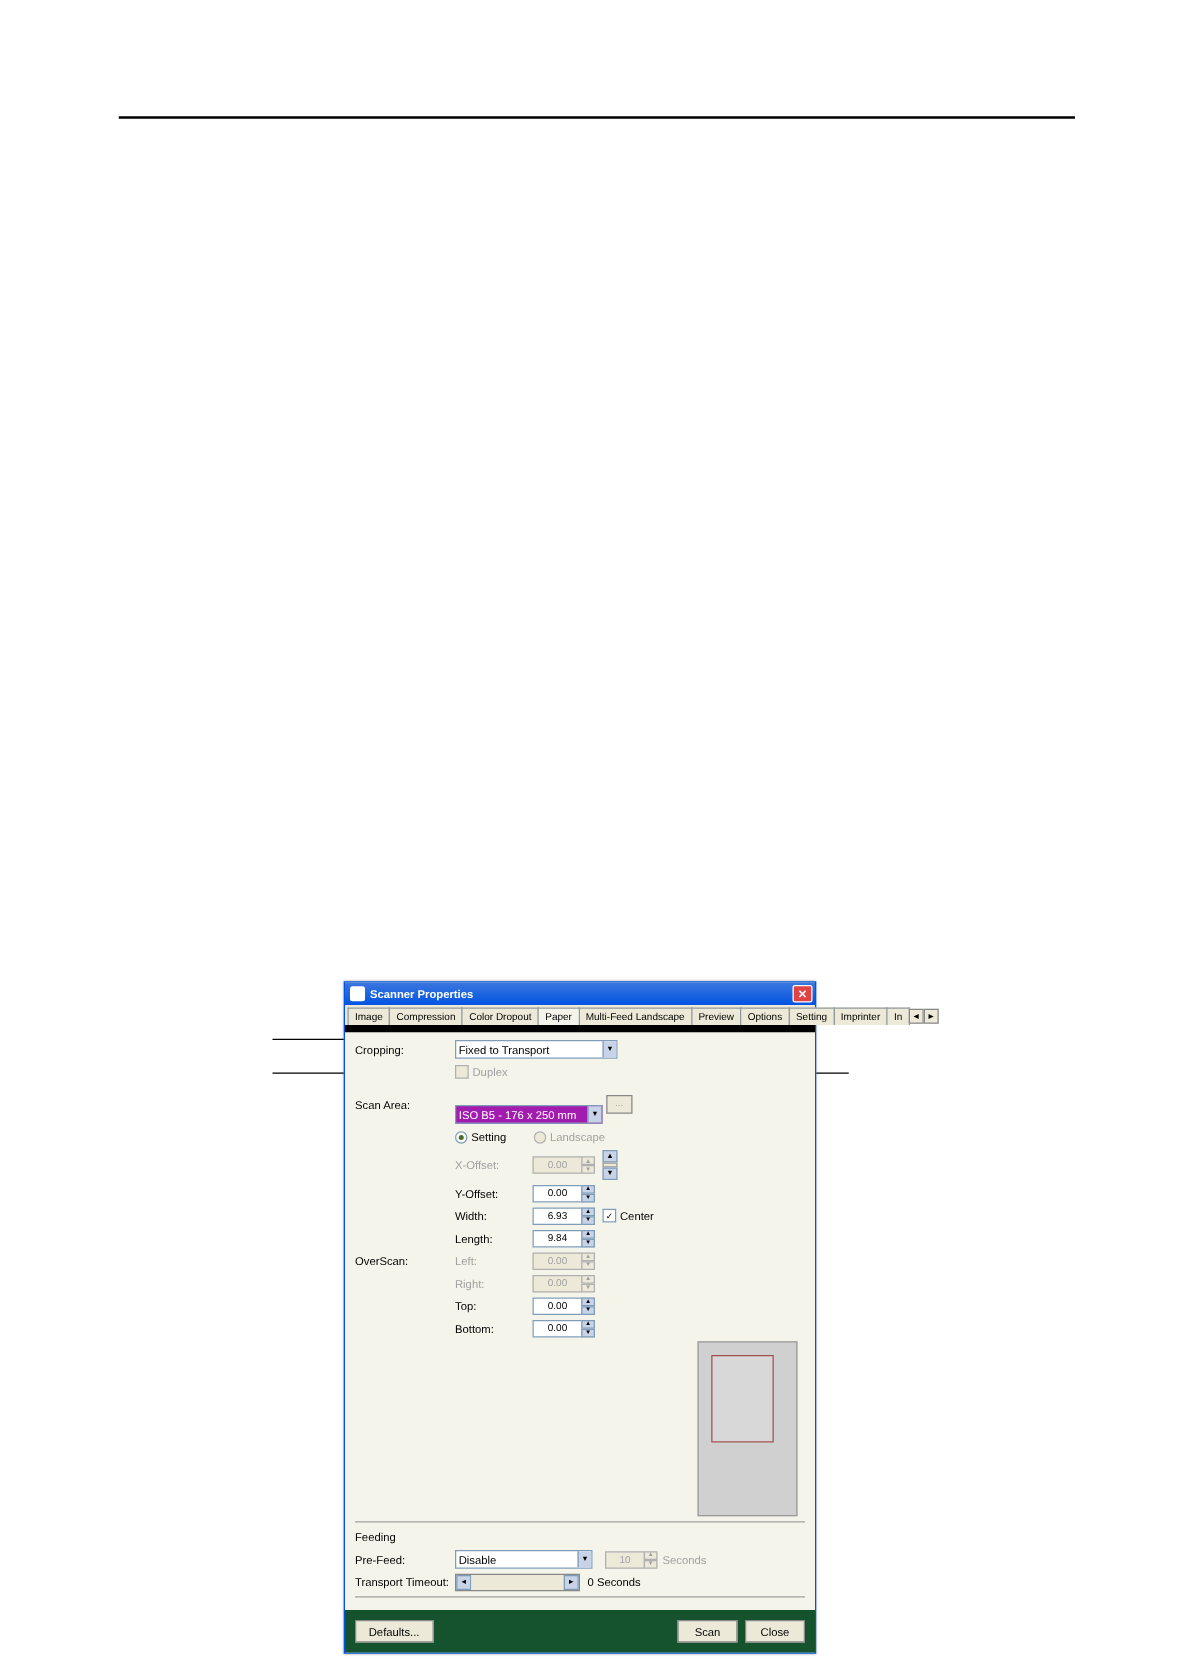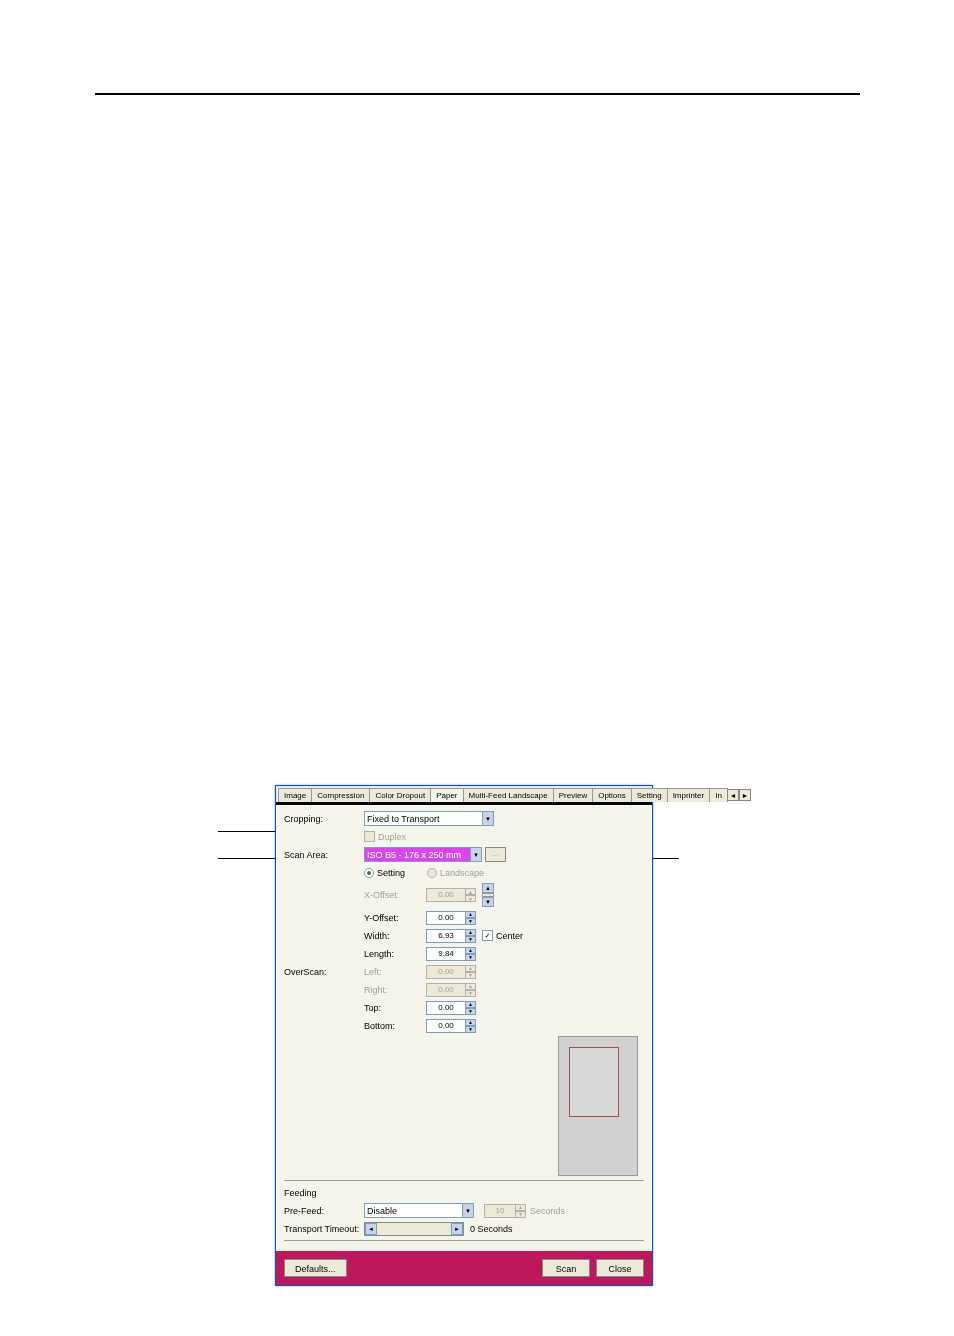--- a/index.html
+++ b/index.html
@@ -32,35 +32,35 @@
   color: #fff;
   display: flex;
   align-items: center;
   justify-content: center;
   font-weight: bold;
   border: 1px solid #fff;
   border-radius: 2px;
   font-size: 9px;
 }
 
-.tabs { display: flex; background: #ece9d8; padding: 2px 2px 0 2px; align-items: center; border-bottom: 3px solid #000000; font-size: 8px; }
+.tabs { display: flex; background: #ece9d8; padding: 2px 2px 0 2px; align-items: center; border-bottom: 6px solid #000000; font-size: 8px; }
 .tab { padding: 2px 5px; border: 1px solid #919b9c; border-bottom: none; background: #ece9d8; margin-right: -1px; white-space: nowrap; }
 .tab.active { background: #f5f4ea; position: relative; top: 0; }
 .tab-scroll { display: flex; margin-left: auto; }
 .tab-scroll span { width: 12px; height: 12px; border: 1px solid #888; background: #ece9d8; display: flex; align-items: center; justify-content: center; font-size: 7px; }
 
 .panel { background: #f5f4ea; padding: 6px 8px; }
 
 .row { display: flex; align-items: center; margin-bottom: 3px; min-height: 15px; }
 .label { width: 80px; color: #000; font-size: 9px; }
 .sublabel { width: 62px; font-size: 9px; padding-left: 0; }
 .sublabel.disabled { color: #a0a0a0; }
 
 .select { border: 1px solid #7f9db9; background: #fff; height: 15px; font-size: 9px; padding: 0 2px; display: flex; align-items: center; justify-content: space-between; }
-.select.selected { background: #d946ef; color: #fff; }
+.select.selected { background: #a21caf; color: #fff; margin-top: 16px; }
 .select .arrow { width: 11px; height: 13px; background: #c8d3e8; border-left: 1px solid #7f9db9; display: flex; align-items: center; justify-content: center; color: #000; font-size: 6px; margin-right: -2px; }
 
 .checkbox { width: 11px; height: 11px; border: 1px solid #7f9db9; background: #fff; display: inline-flex; align-items: center; justify-content: center; margin-right: 3px; font-size: 7px; }
 .checkbox.disabled { background: #ece9d8; border-color: #b0b0b0; }
 .radio { width: 10px; height: 10px; border: 1px solid #7f9db9; border-radius: 50%; background: #fff; display: inline-flex; align-items: center; justify-content: center; margin-right: 3px; }
 .radio.checked::after { content: ""; width: 4px; height: 4px; background: #4a6b2a; border-radius: 50%; }
 .radio.disabled { border-color: #b0b0b0; background: #ece9d8; }
 .chk-label.disabled { color: #a0a0a0; }
 
 .numbox { border: 1px solid #7f9db9; background: #fff; width: 40px; height: 14px; font-size: 8px; text-align: center; padding: 0 2px; display: inline-block; line-height: 12px; }
@@ -76,39 +76,44 @@
 .rangebar .mid { height: 4px; background: #ece9d8; border: 1px solid #999; }
 
 .preview { width: 80px; height: 140px; background: #d0d0d0; border: 1px solid #999; position: relative; margin-left: auto; margin-right: 6px; }
 .preview .page { position: absolute; left: 10px; top: 10px; width: 50px; height: 70px; border: 1px solid #a05050; background: #d8d8d8; }
 
 .separator { border-top: 1px solid #a0a0a0; margin: 4px 0; }
 .slider { border: 1px solid #888; background: #ece9d8; height: 14px; width: 100px; display: flex; align-items: center; }
 .slider .sbtn { width: 12px; height: 12px; background: #c8d3e8; border: 1px solid #7f9db9; display: flex; align-items: center; justify-content: center; font-size: 6px; }
 .slider .track { flex: 1; background: #ece9d8; height: 12px; }
 
-.bottom { display: flex; padding: 8px; gap: 6px; background: #be185d; }
+.bottom { display: flex; padding: 8px; gap: 6px; background: #14532d; }
 .bottom .spacer { flex: 1; }
 .btn { border: 1px solid #888; background: #ece9d8; padding: 2px 10px; font-size: 9px; min-width: 48px; text-align: center; height: 18px; line-height: 14px; }
 
 .hr-page { position: absolute; left: 95px; top: 93px; width: 765px; border-top: 2px solid #000; }
 
 .callout-line { position: absolute; background: #000; height: 1px; }
 </style>
 </head>
 <body>
 
 <div class="hr-page"></div>
 
 <div class="callout-line" style="left:218px; top:831px; width:68px;"></div>
 <div class="callout-line" style="left:218px; top:858px; width:68px;"></div>
 
 <div class="callout-line" style="left:623px; top:858px; width:56px;"></div>
 
 <div class="dialog">
+  <div class="titlebar">
+    <span class="app-icon"></span>
+    <span class="title-text">Scanner Properties</span>
+    <span class="close-btn">✕</span>
+  </div>
 
   <div class="tabs">
     <span class="tab">Image</span>
     <span class="tab">Compression</span>
     <span class="tab">Color Dropout</span>
     <span class="tab active">Paper</span>
     <span class="tab">Multi-Feed Landscape</span>
     <span class="tab">Preview</span>
     <span class="tab">Options</span>
     <span class="tab">Setting</span>

